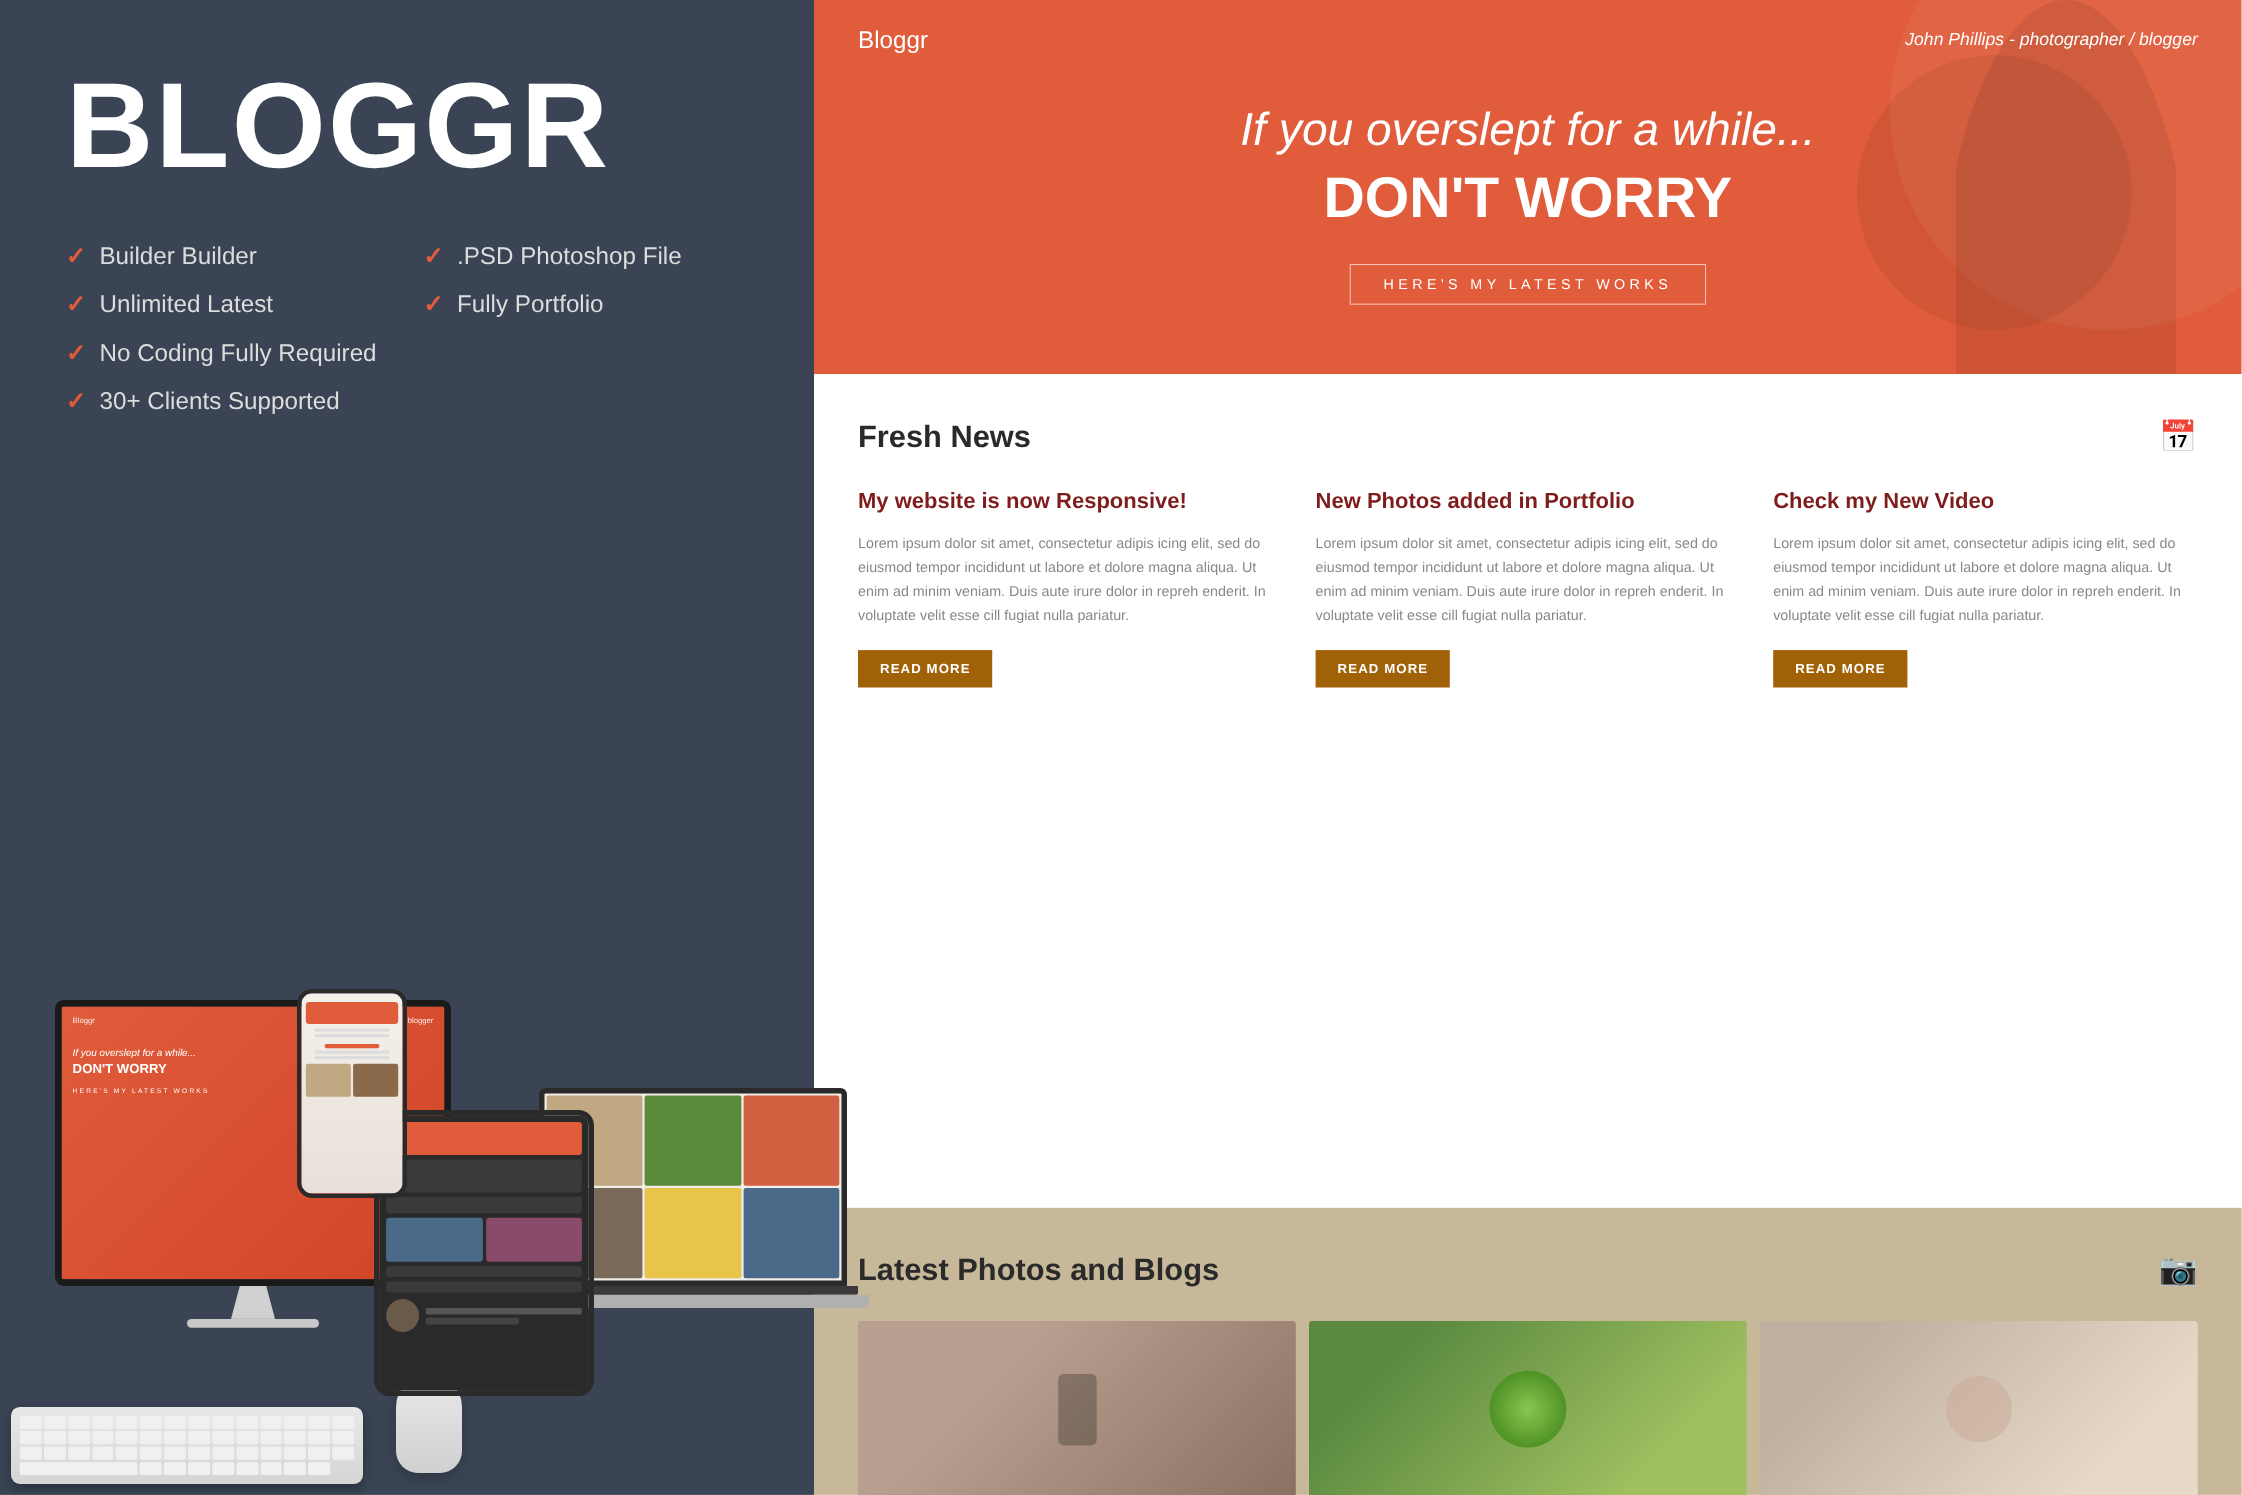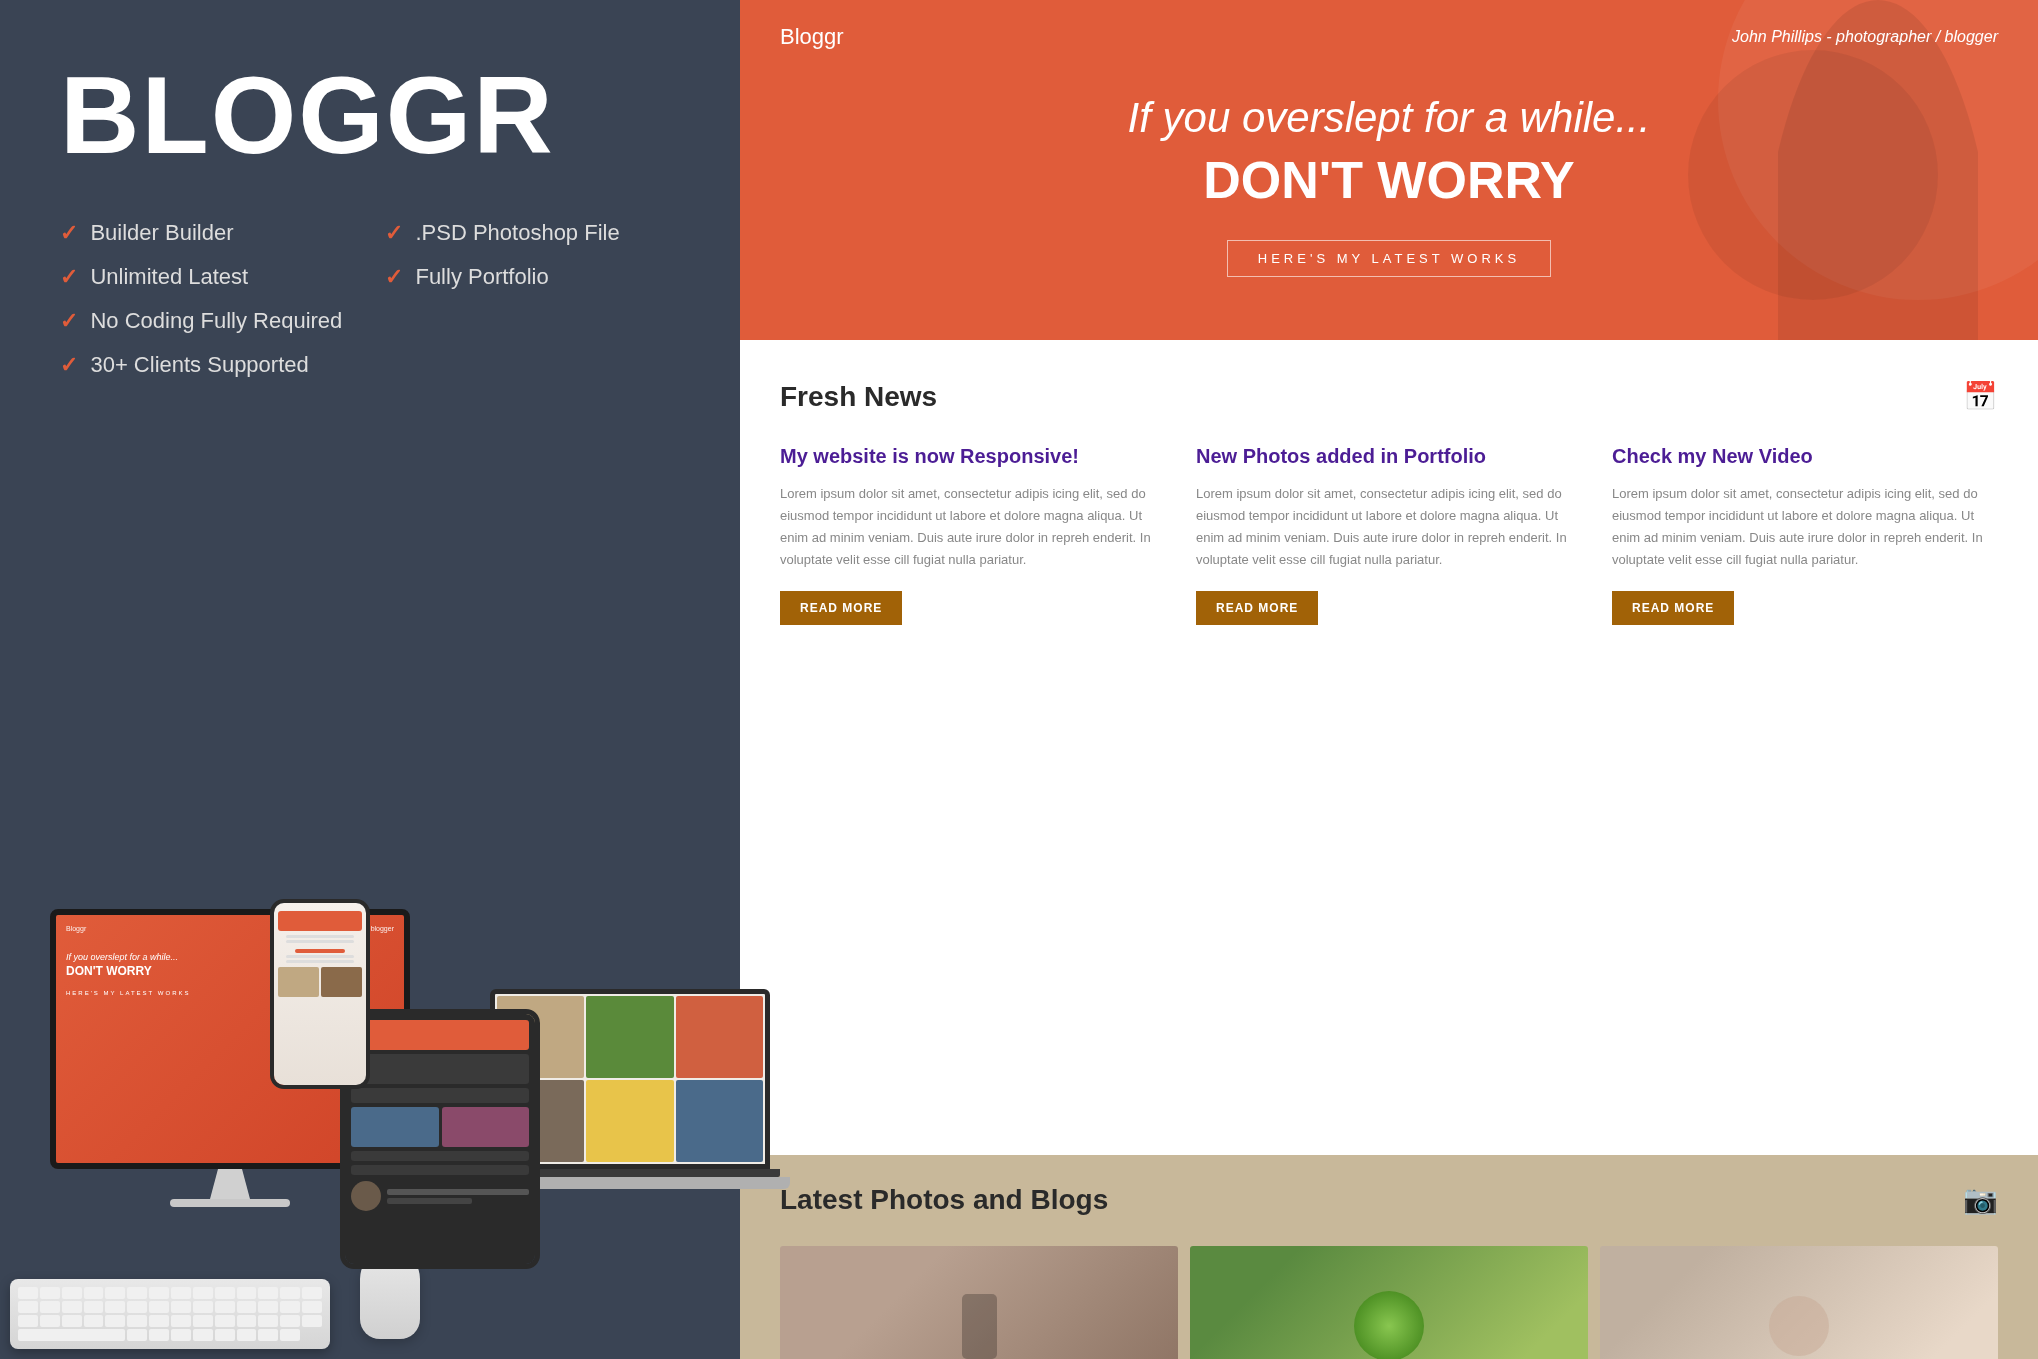--- a/index.html
+++ b/index.html
@@ -315,21 +315,21 @@
       color: #d0c8c0;
     }
     .news-grid {
       display: grid;
       grid-template-columns: 1fr 1fr 1fr;
       gap: 30px;
     }
     .news-item-title {
       font-size: 20px;
       font-weight: 700;
-      color: #4c1d95;
+      color: #7f1d1d;
       margin-bottom: 14px;
       line-height: 1.3;
     }
     .news-item-body {
       font-size: 13px;
       color: #888;
       line-height: 1.7;
       margin-bottom: 20px;
     }
     .read-more-btn {
@@ -339,23 +339,23 @@
       font-size: 12px;
       font-weight: 700;
       letter-spacing: 1px;
       padding: 10px 20px;
       text-transform: uppercase;
     }
 
     
     .latest-photos-section {
       background-color: #c8b89a;
-      padding: 28px 40px 0 40px;
+      padding: 40px 40px 0 40px;
       flex: 0 0 auto;
-      height: 204px;
+      height: 261px;
     }
     .photos-grid {
       display: grid;
       grid-template-columns: 1fr 1fr 1fr;
       gap: 12px;
       margin-top: 24px;
     }
     .photo-thumb {
       height: 160px;
       border-radius: 3px;

